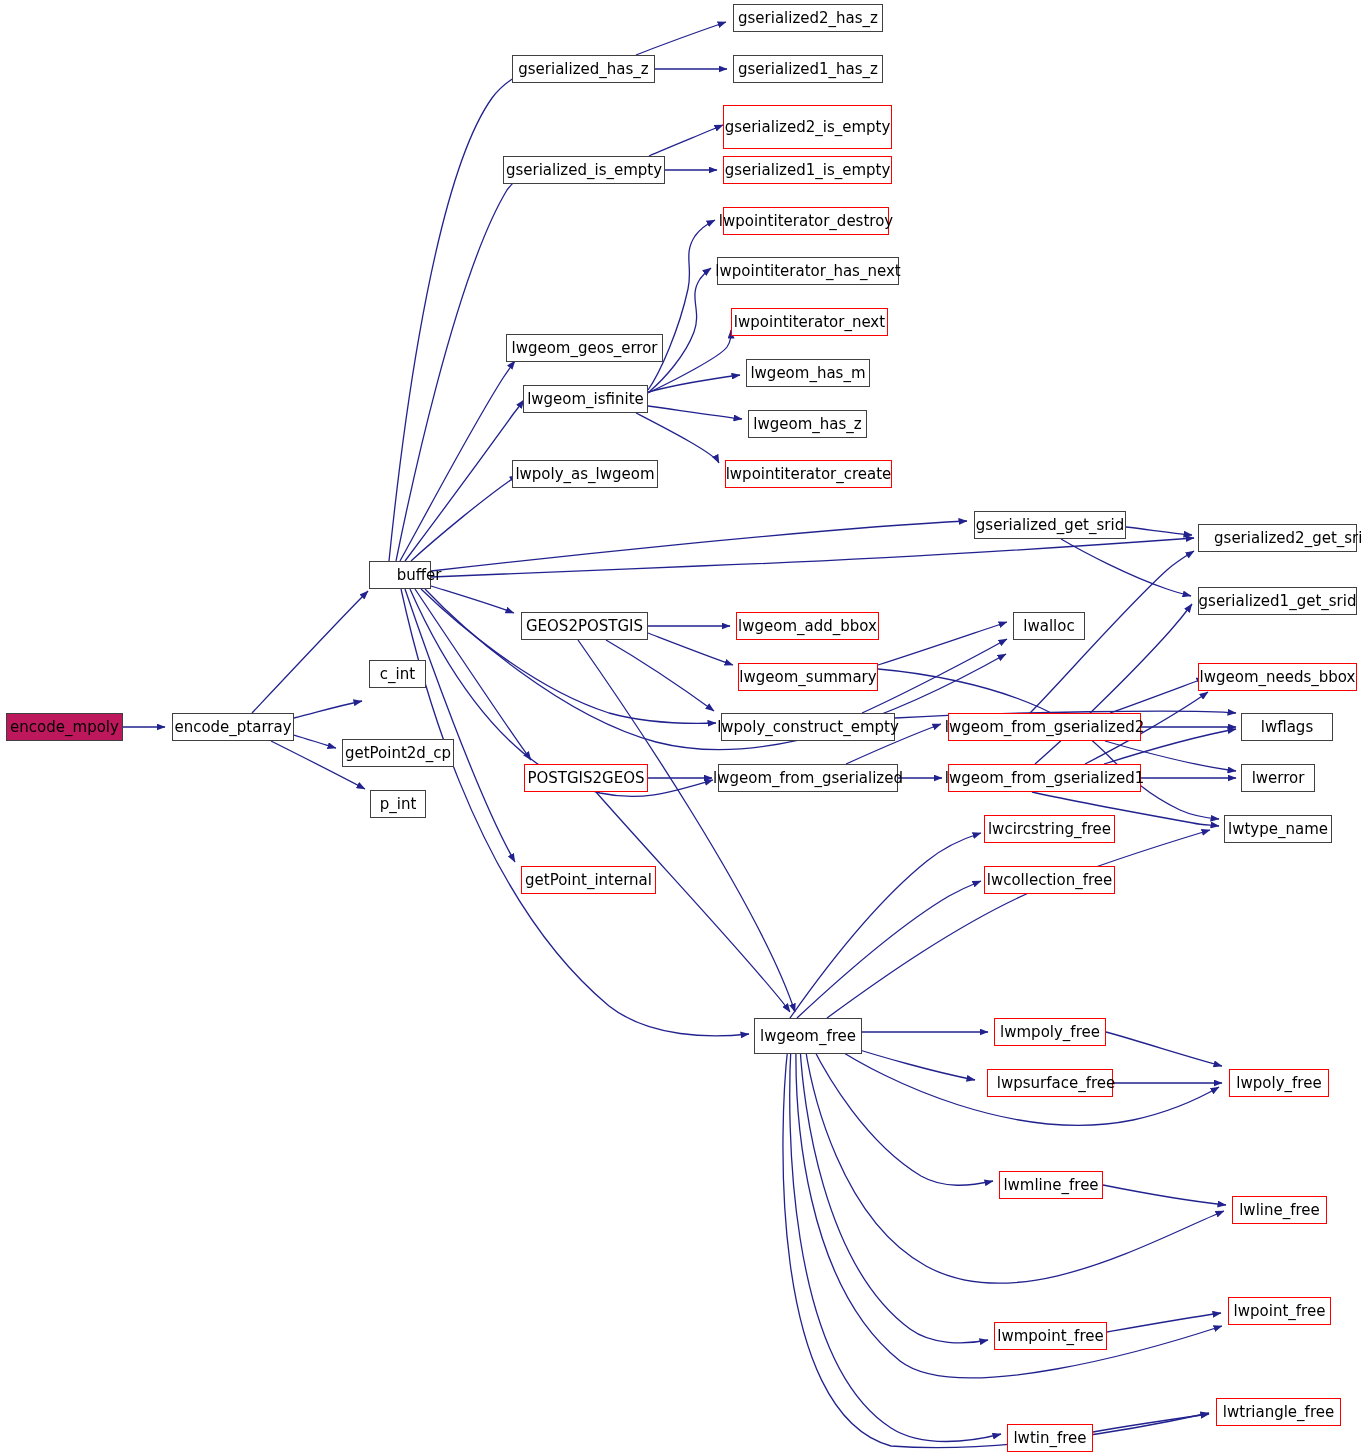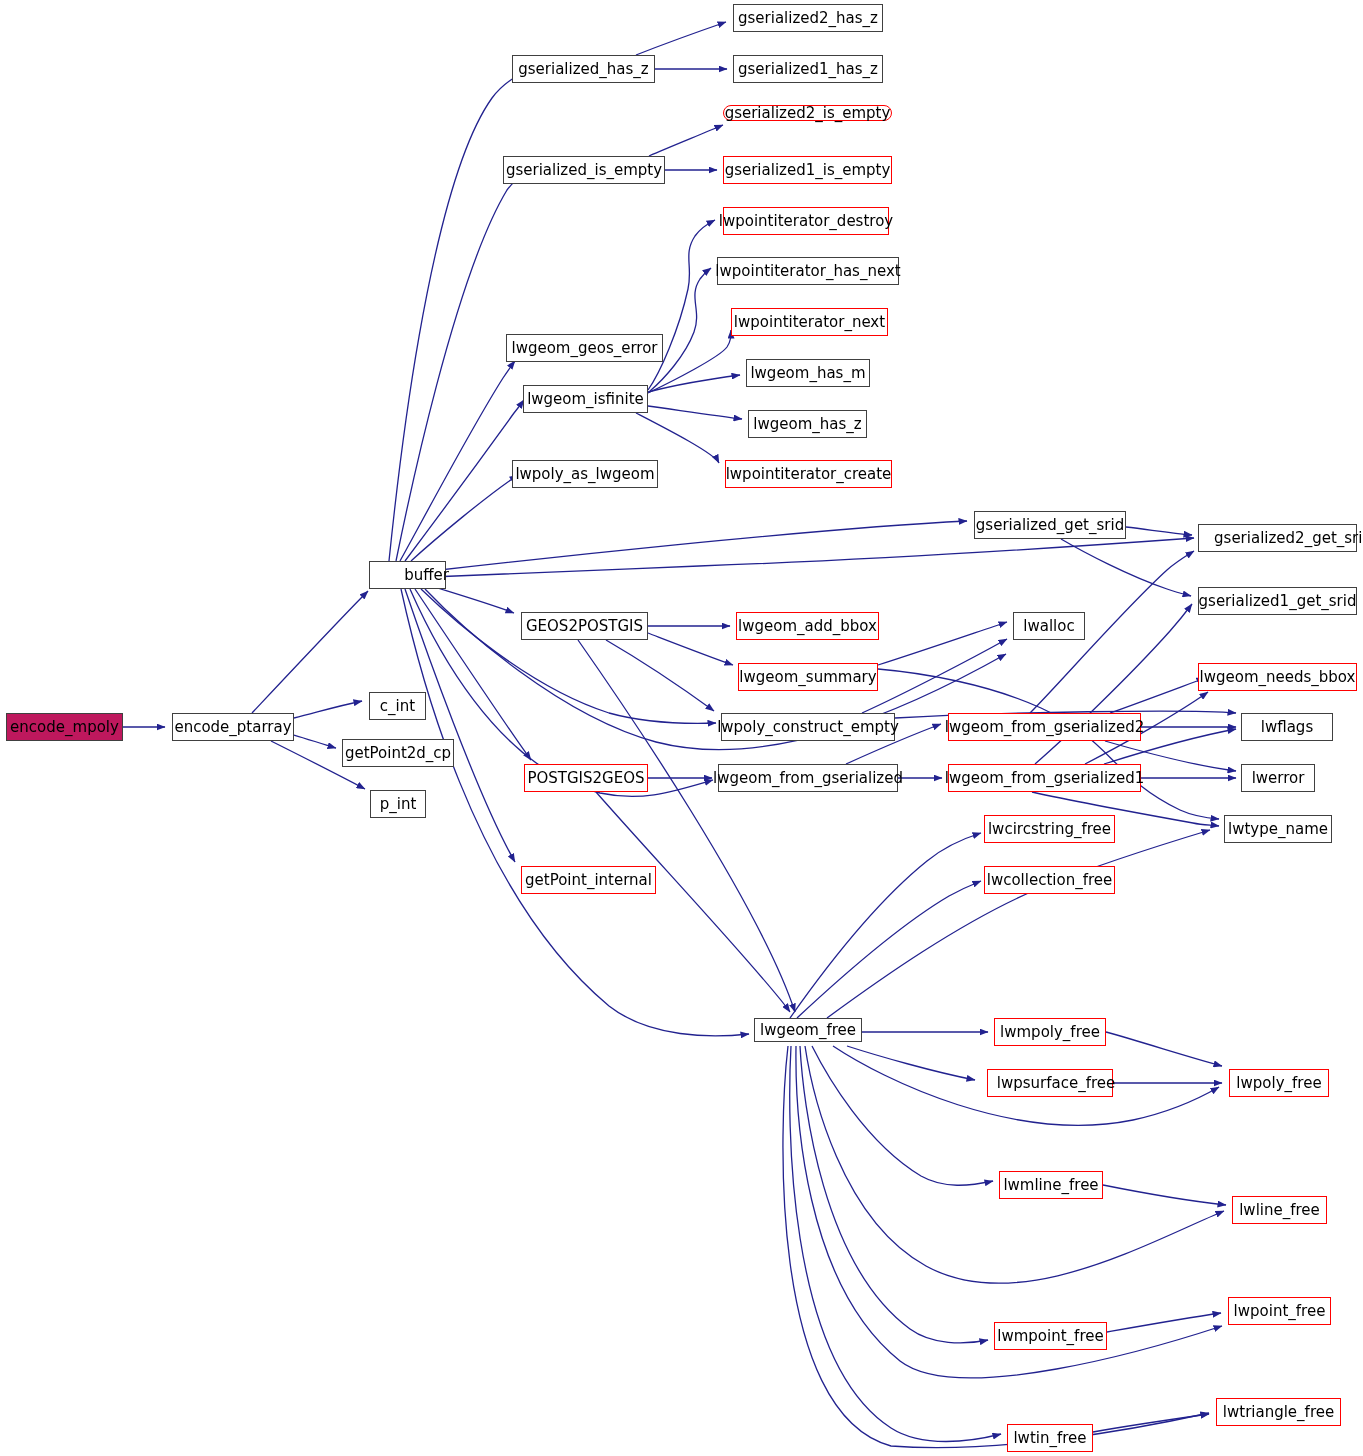--- a/index.html
+++ b/index.html
@@ -129,48 +129,48 @@
         <path d="M1093,1432 C1126,1426 1174,1419 1209,1414" fill="none" stroke="#22228f" stroke-width="1.3" marker-end="url(#arrowhead)"></path>
       </g>
   </svg>
   <div id="nodes-group">
       <div class="node-box root" style="left: 6px; top: 713px; width: 117px; height: 28px;">
         <span class="node-label">encode_mpoly</span>
       </div>
       <div class="node-box" style="left: 172px; top: 713px; width: 122px; height: 28px;">
         <span class="node-label">encode_ptarray</span>
       </div>
-      <div class="node-box" style="left: 369px; top: 692px; width: 57px; height: 28px;">
+      <div class="node-box" style="left: 369px; top: 660px; width: 57px; height: 28px;">
         <span class="node-label">c_int</span>
       </div>
       <div class="node-box" style="left: 342px; top: 739px; width: 112px; height: 28px;">
         <span class="node-label">getPoint2d_cp</span>
       </div>
       <div class="node-box" style="left: 370px; top: 790px; width: 56px; height: 28px;">
         <span class="node-label">p_int</span>
       </div>
-      <div class="node-box" style="left: 369px; top: 561px; width: 77px; height: 28px; padding-left: 38px;">
+      <div class="node-box" style="left: 369px; top: 561px; width: 62px; height: 28px; padding-left: 38px;">
         <span class="node-label">buffer</span>
       </div>
       <div class="node-box red" style="left: 521px; top: 866px; width: 135px; height: 28px;">
         <span class="node-label">getPoint_internal</span>
       </div>
       <div class="node-box" style="left: 512px; top: 55px; width: 143px; height: 28px;">
         <span class="node-label">gserialized_has_z</span>
       </div>
       <div class="node-box" style="left: 733px; top: 4px; width: 150px; height: 28px;">
         <span class="node-label">gserialized2_has_z</span>
       </div>
       <div class="node-box" style="left: 733px; top: 55px; width: 150px; height: 28px;">
         <span class="node-label">gserialized1_has_z</span>
       </div>
       <div class="node-box" style="left: 503px; top: 156px; width: 162px; height: 28px;">
         <span class="node-label">gserialized_is_empty</span>
       </div>
-      <div class="node-box red" style="left: 723px; top: 105px; width: 169px; height: 16px; border-radius: 9px;">
+      <div class="node-box red" style="left: 723px; top: 105px; width: 169px; height: 44px;">
         <span class="node-label">gserialized2_is_empty</span>
       </div>
       <div class="node-box red" style="left: 723px; top: 156px; width: 169px; height: 28px;">
         <span class="node-label">gserialized1_is_empty</span>
       </div>
       <div class="node-box" style="left: 506px; top: 334px; width: 157px; height: 28px;">
         <span class="node-label">lwgeom_geos_error</span>
       </div>
       <div class="node-box" style="left: 523px; top: 385px; width: 125px; height: 28px;">
         <span class="node-label">lwgeom_isfinite</span>
@@ -243,21 +243,21 @@
       </div>
       <div class="node-box red" style="left: 984px; top: 815px; width: 131px; height: 28px;">
         <span class="node-label">lwcircstring_free</span>
       </div>
       <div class="node-box" style="left: 1224px; top: 815px; width: 108px; height: 28px;">
         <span class="node-label">lwtype_name</span>
       </div>
       <div class="node-box red" style="left: 984px; top: 866px; width: 131px; height: 28px;">
         <span class="node-label">lwcollection_free</span>
       </div>
-      <div class="node-box" style="left: 754px; top: 1018px; width: 108px; height: 24px;">
+      <div class="node-box" style="left: 754px; top: 1018px; width: 108px; height: 36px;">
         <span class="node-label">lwgeom_free</span>
       </div>
       <div class="node-box red" style="left: 994px; top: 1018px; width: 112px; height: 28px;">
         <span class="node-label">lwmpoly_free</span>
       </div>
       <div class="node-box red" style="left: 987px; top: 1069px; width: 126px; height: 28px; padding-left: 12px;">
         <span class="node-label">lwpsurface_free</span>
       </div>
       <div class="node-box red" style="left: 1229px; top: 1069px; width: 100px; height: 28px;">
         <span class="node-label">lwpoly_free</span>

